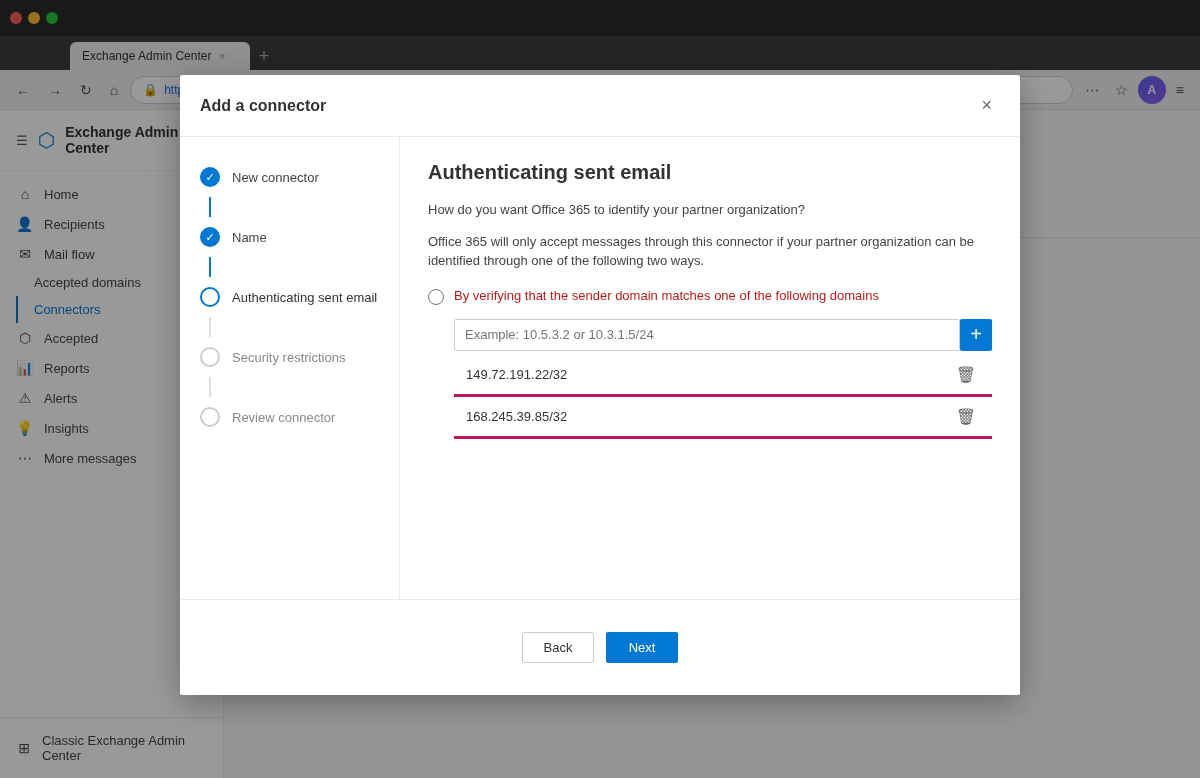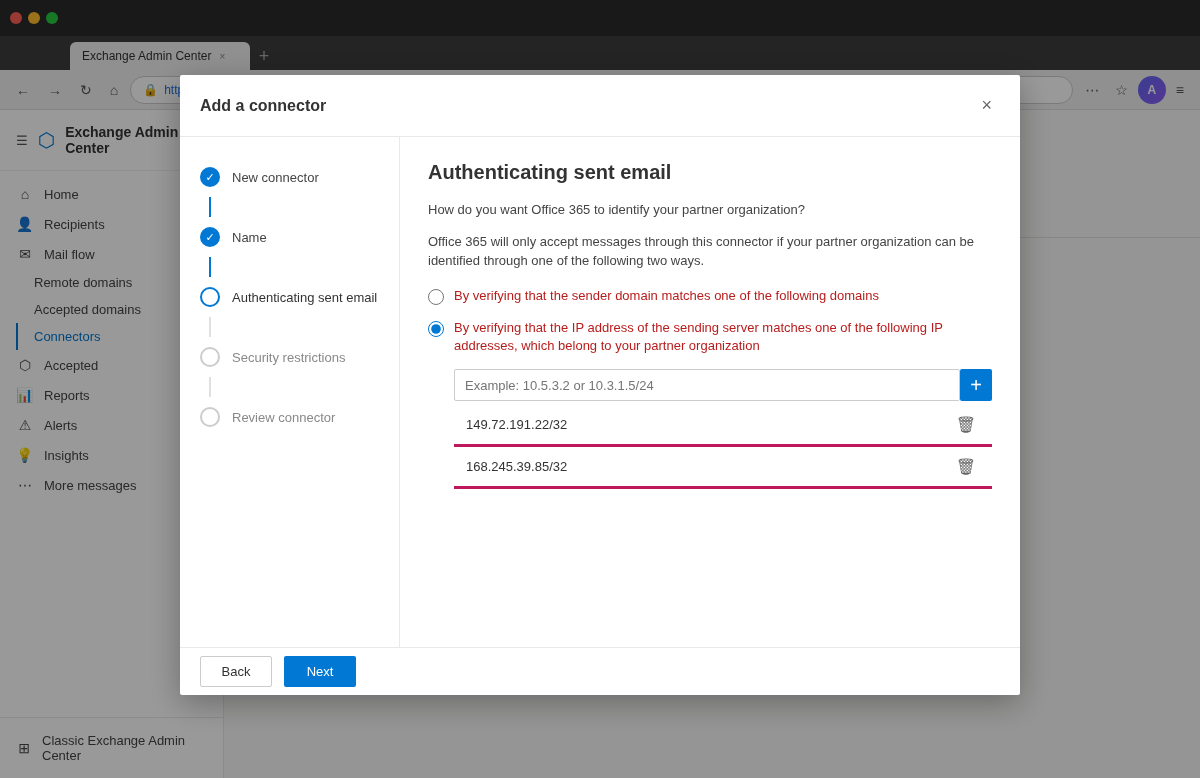--- a/index.html
+++ b/index.html
@@ -344,23 +344,23 @@
       border: none;
       color: #666;
       cursor: pointer;
       font-size: 16px;
       padding: 2px 4px;
     }
 
     
     .modal-footer {
       display: flex;
-      justify-content: flex-start;
+      justify-content: center;
       gap: 12px;
-      padding: 8px 20px;
+      padding: 32px 20px;
       border-top: 1px solid #e9e9e9;
     }
     .btn-back {
       padding: 7px 20px;
       border: 1px solid #ccc;
       background: #fff;
       color: #333;
       font-size: 13px;
       border-radius: 2px;
       cursor: pointer;
@@ -457,23 +457,20 @@
 
       <div class="sidebar-section-header">
         <div class="left">
           <span class="icon">✉</span>
           <span>Mail flow</span>
         </div>
         <span>⌄</span>
       </div>
       <div class="sidebar-sub-items">
         <div class="sidebar-sub-item">
-          <span>Remote domains</span>
-        </div>
-        <div class="sidebar-sub-item">
           <span>Accepted domains</span>
         </div>
         <div class="sidebar-sub-item active">
           <span>Connectors</span>
         </div>
       </div>
 
       <div class="sidebar-section-header">
         <div class="left">
           <span class="icon">⬡</span>
@@ -581,24 +578,20 @@
         <p class="description-text">How do you want Office 365 to identify your partner organization?</p>
         <p class="description-text">Office 365 will only accept messages through this connector if your partner organization can be identified through one of the following two ways.</p>
 
         <div class="radio-group">
 
           <div class="radio-item">
             <input type="radio" class="radio-input" id="radio-domain" name="auth-method" style="">
             <label class="radio-label" for="radio-domain">By verifying that the sender domain matches one of the following domains</label>
           </div>
 
-          <div class="radio-item">
-            <input type="radio" class="radio-input" id="radio-ip" name="auth-method" checked="" style="">
-            <label class="radio-label" for="radio-ip">By verifying that the IP address of the sending server matches one of the following IP addresses, which belong to your partner organization</label>
-          </div>
 
           <div class="ip-input-row">
             <input type="text" class="ip-input" placeholder="Example: 10.5.3.2 or 10.3.1.5/24" style="">
             <button class="ip-add-btn">
               <span>+</span>
             </button>
           </div>
 
           <div class="ip-list">
             <div class="ip-list-item">

